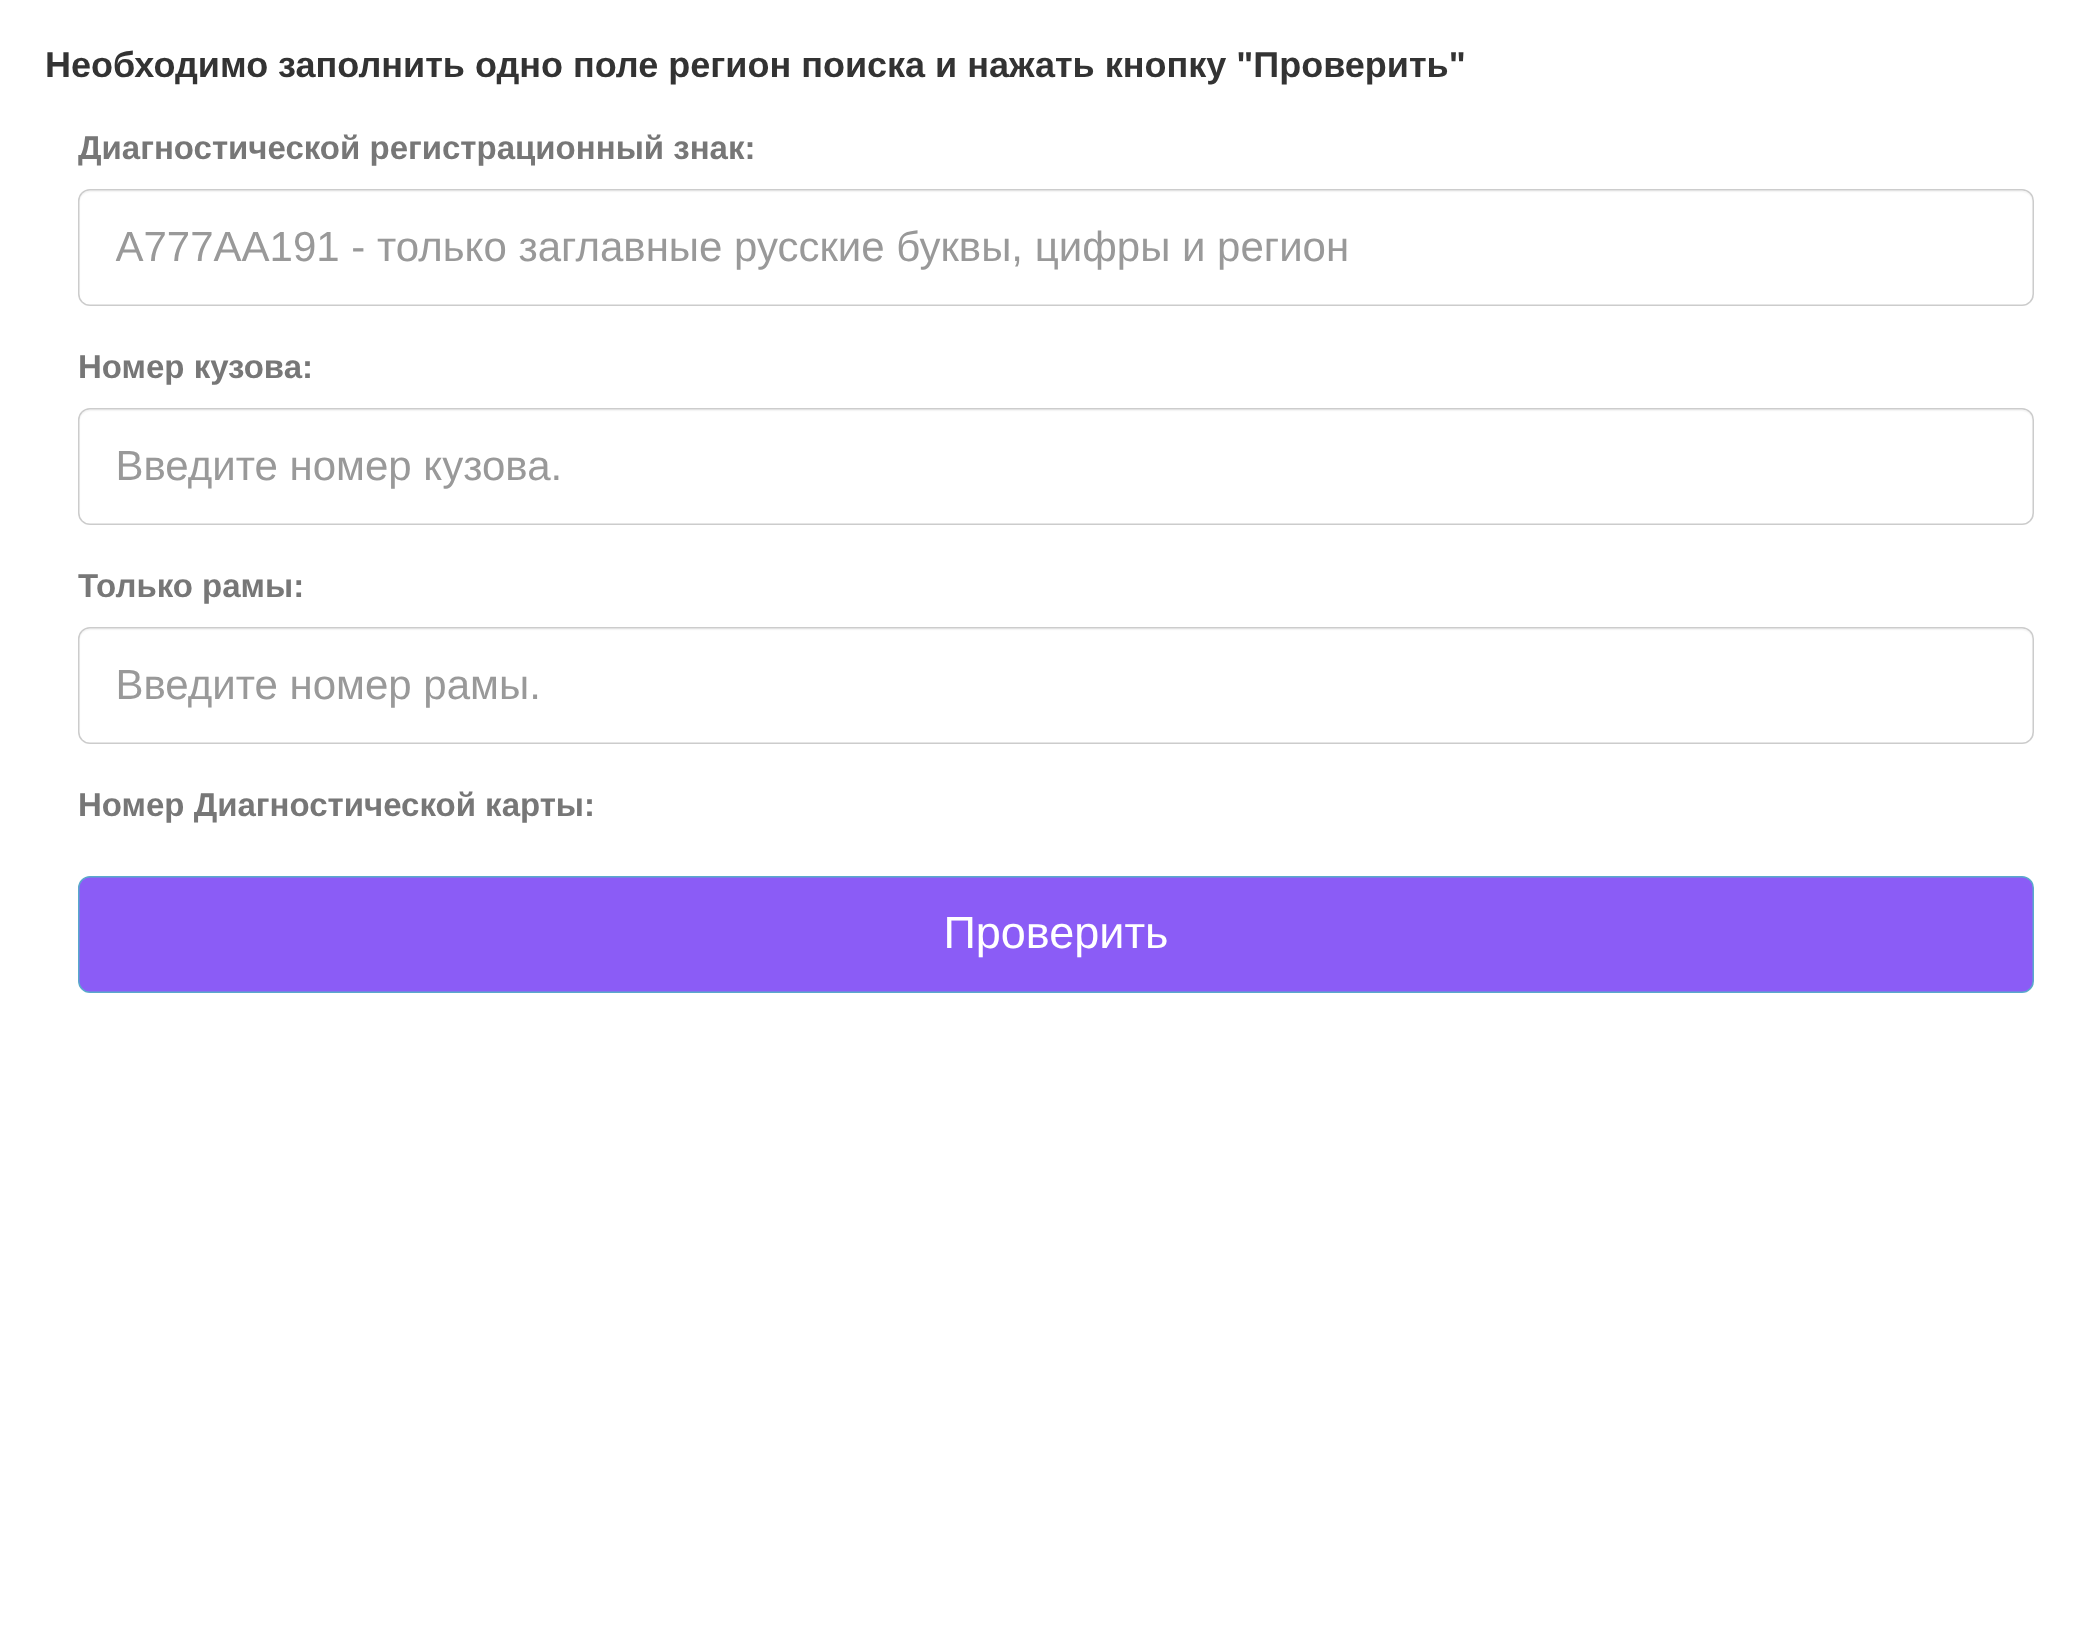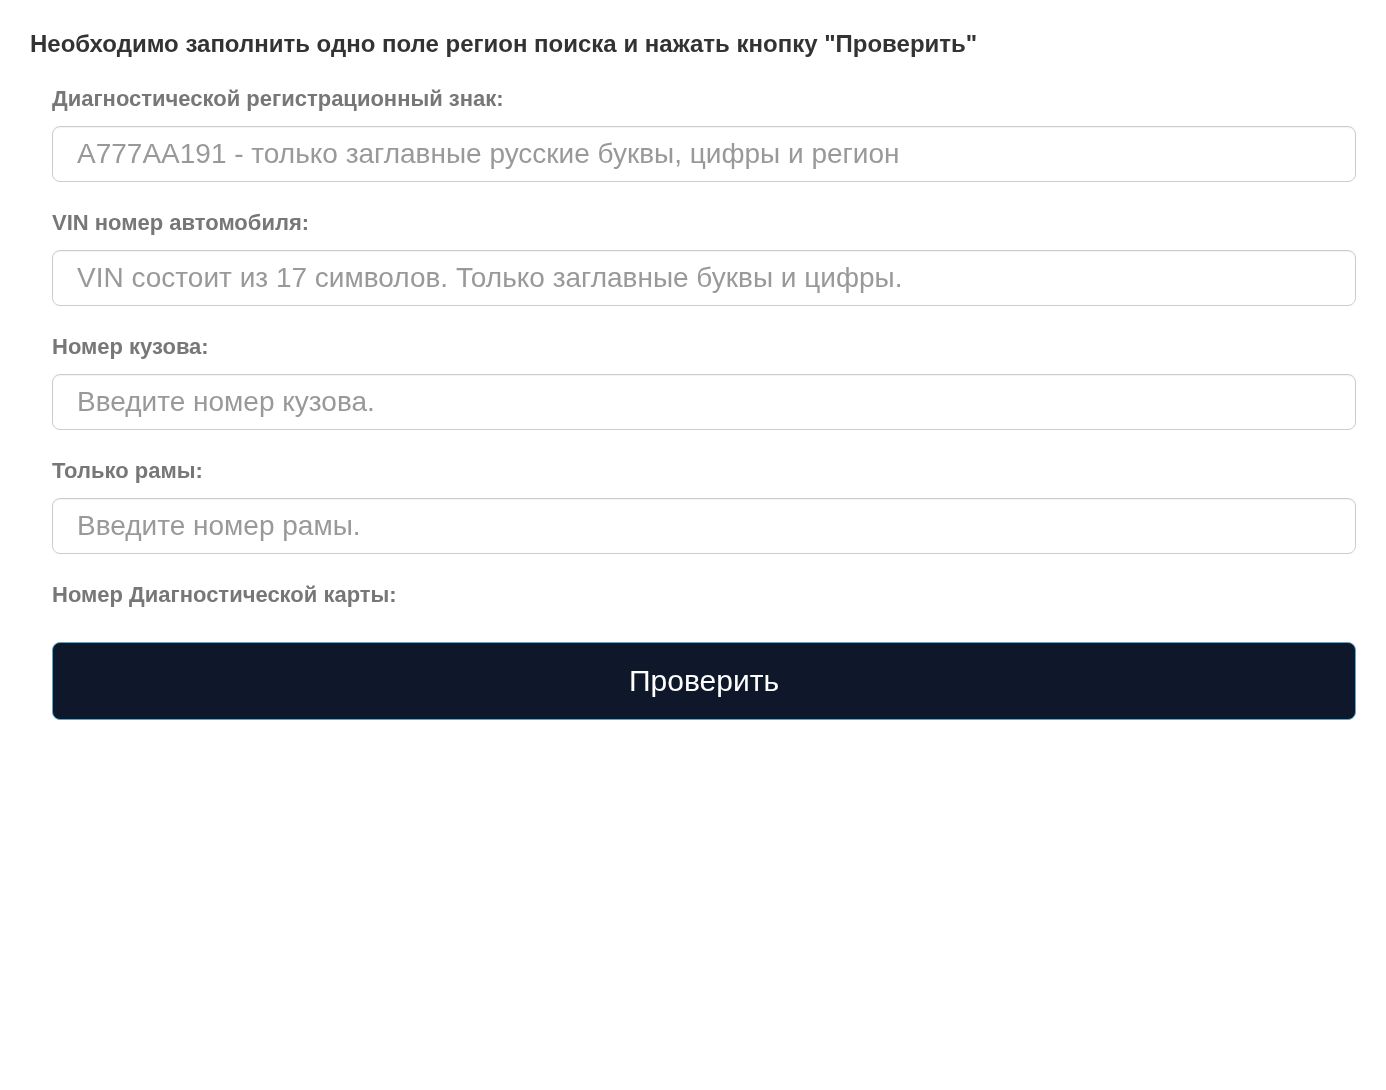--- a/index.html
+++ b/index.html
@@ -27,63 +27,59 @@
     }
     .form-label {
       display: block;
       font-size: 22px;
       font-weight: 700;
       color: #777777;
       margin-bottom: 14px;
     }
     .form-input {
       width: 100%;
-      height: 56px;
+      height: 78px;
       padding: 0 24px;
       font-size: 28px;
       color: #333333;
       background: #ffffff;
       border: 1px solid #cccccc;
       border-radius: 8px;
       outline: none;
       box-shadow: inset 0 1px 1px rgba(0,0,0,0.05);
     }
     .form-input::placeholder {
       color: #999999;
     }
     .submit-button {
       width: 100%;
       height: 78px;
       font-size: 30px;
       font-weight: 400;
       color: #ffffff;
-      background: #0f172a;
+      background: #8b5cf6;
       border: 1px solid #5aa9cb;
       border-radius: 8px;
       cursor: pointer;
       margin-top: 6px;
     }
   </style>
 </head>
 <body>
 
 <div class="form-container">
   <h2 class="form-title">Необходимо заполнить одно поле регион поиска и нажать кнопку "Проверить"</h2>
 
   <div class="form-body">
 
     <div class="form-group">
       <label class="form-label">Диагностической регистрационный знак:</label>
       <input type="text" class="form-input" placeholder="А777АА191 - только заглавные русские буквы, цифры и регион" style="">
     </div>
 
-    <div class="form-group">
-      <label class="form-label">VIN номер автомобиля:</label>
-      <input type="text" class="form-input" placeholder="VIN состоит из 17 символов. Только заглавные буквы и цифры." style="">
-    </div>
 
     <div class="form-group">
       <label class="form-label">Номер кузова:</label>
       <input type="text" class="form-input" placeholder="Введите номер кузова." style="">
     </div>
 
     <div class="form-group">
       <label class="form-label">Только рамы:</label>
       <input type="text" class="form-input" placeholder="Введите номер рамы." style="">
     </div>

